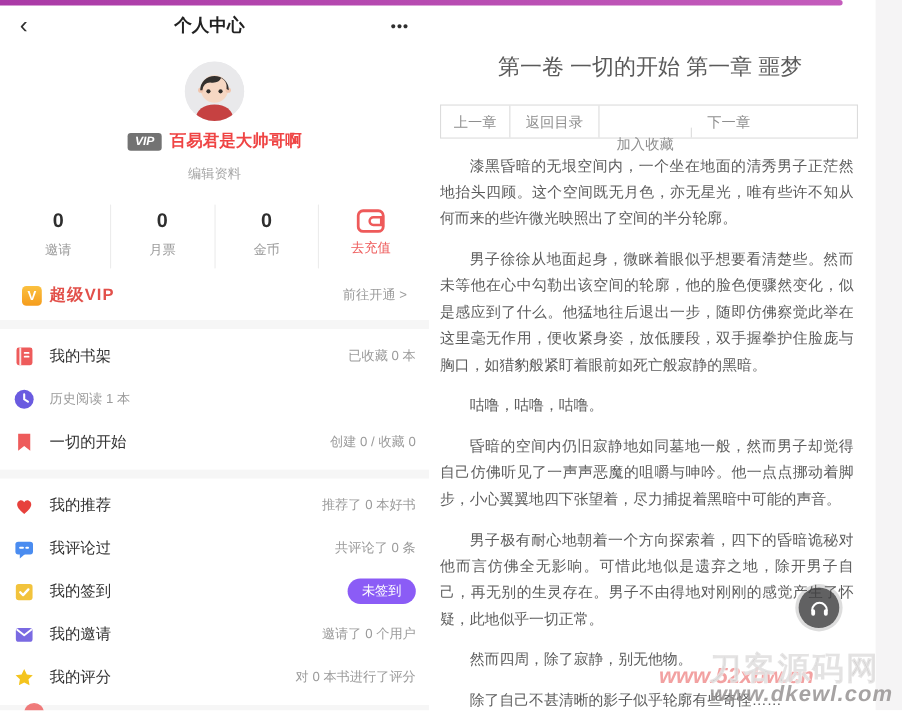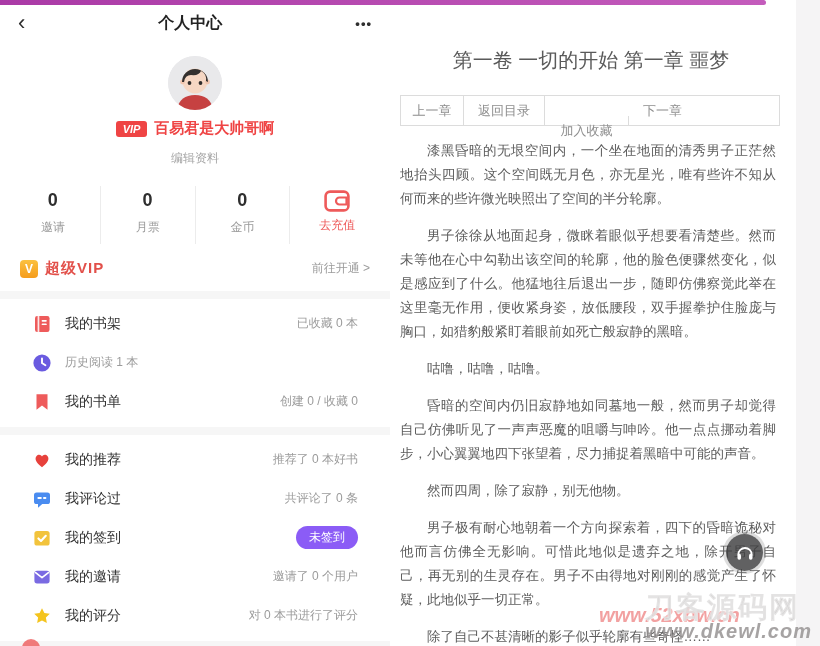--- a/index.html
+++ b/index.html
@@ -13,21 +13,21 @@
 
   
   .profile { position:absolute; left:0; top:5px; width:390px; }
   .p-header { display:flex; align-items:center; justify-content:space-between; height:36px; padding:0 18px; }
   .back { font-size:22px; color:#2f2f2f; line-height:1; cursor:pointer; }
   .p-title { font-size:16px; font-weight:bold; color:#222; }
   .more { font-size:13px; font-weight:bold; color:#2f2f2f; letter-spacing:1px; cursor:pointer; }
 
   .avatar { width:54px; height:54px; border-radius:50%; margin:15px auto 9px; overflow:hidden; background:#e9e9eb; }
   .name-row { display:flex; align-items:center; justify-content:center; gap:7px; }
-  .vip-badge { background:#ef4444; color:#fff; font-weight:bold; font-style:italic;
+  .vip-badge { background:#737373; color:#fff; font-weight:bold; font-style:italic;
     font-size:11px; padding:2px 7px; border-radius:3px; }
   .u-name { font-size:15px; font-weight:bold; color:#ef4444; }
   .edit { text-align:center; font-size:12px; color:#a5a5a5; margin-top:12px; cursor:pointer; }
 
   .stats { display:flex; margin-top:19px; padding:0 6px; }
   .stat { flex:1; text-align:center; border-right:1px solid #ececec; padding:4px 0 8px; cursor:pointer; }
   .stat:last-child { border-right:none; }
   .stat-v { font-size:18px; font-weight:bold; color:#2e2e2e; }
   .stat-l { font-size:12px; color:#9b9b9b; margin-top:8px; }
   .recharge .stat-l { color:#ee5a5a; margin-top:5px; }
@@ -36,21 +36,21 @@
   .vip-row { display:flex; align-items:center; justify-content:space-between; padding:15px 20px 13px; cursor:pointer; }
   .vip-left { display:flex; align-items:center; gap:7px; }
   .vip-ico { width:18px; height:18px; border-radius:4px; background:linear-gradient(#fbc140,#f59c1c);
     color:#fff; font-size:12px; font-weight:bold; display:flex; align-items:center; justify-content:center; }
   .vip-txt { font-size:15px; font-weight:bold; color:#e2504a; letter-spacing:1px; }
   .vip-open { font-size:12px; color:#9b9b9b; }
 
   .band { height:8px; background:#f6f6f6; }
 
   .mgroup { padding:5px 0 6px; }
-  .mrow { display:flex; align-items:center; height:39px; padding:0 32px; cursor:pointer; }
+  .mrow { display:flex; align-items:center; height:39px; padding:0 12px; cursor:pointer; }
   .micon { width:20px; height:20px; margin-right:13px; flex:none; display:flex; align-items:center; justify-content:center; }
   .mlabel { font-size:14px; color:#333; flex:1; }
   .mnote { font-size:12px; color:#9b9b9b; }
   .mbadge { background:#8b5cf6; color:#fff; font-size:12px; padding:3px 13px; border-radius:12px; }
   .partial-icon { position:absolute; left:22px; top:639px; width:18px; height:18px; border-radius:50%; background:#ee5b5b; opacity:.8; }
 
   
   .reader { position:absolute; left:388px; top:5px; width:406px; }
   .ch-title { text-align:center; font-size:20px; color:#5a5a5a; margin-top:42px; }
   .ch-nav { display:flex; border:1px solid #dcdcdc; margin:21px 14px 0 12px; height:31px; line-height:29px;
@@ -161,21 +161,21 @@
           </svg>
         </span>
         <span class="mnote">历史阅读 1 本</span>
       </div>
       <div class="mrow">
         <span class="micon">
           <svg viewBox="0 0 20 20" width="20" height="20">
             <path d="M4.5 2.3 h11 v15.5 l-5.5 -4.4 l-5.5 4.4 z" fill="#ee5b5b"></path>
           </svg>
         </span>
-        <span class="mlabel">我的书单</span>
+        <span class="mlabel">一切的开始</span>
         <span class="mnote">创建 0 / 收藏 0</span>
       </div>
     </div>
 
     <div class="band"></div>
 
     <div class="mgroup">
       <div class="mrow">
         <span class="micon">
           <svg viewBox="0 0 20 20" width="20" height="20">
@@ -239,22 +239,22 @@
       <div class="cell c1">上一章</div>
       <div class="cell c2">返回目录</div>
       <div class="cell c3">加入收藏</div>
       <div class="cell c4">下一章</div>
     </div>
     <div class="content">
       <p>漆黑昏暗的无垠空间内，一个坐在地面的清秀男子正茫然地抬头四顾。这个空间既无月色，亦无星光，唯有些许不知从何而来的些许微光映照出了空间的半分轮廓。</p>
       <p>男子徐徐从地面起身，微眯着眼似乎想要看清楚些。然而未等他在心中勾勒出该空间的轮廓，他的脸色便骤然变化，似是感应到了什么。他猛地往后退出一步，随即仿佛察觉此举在这里毫无作用，便收紧身姿，放低腰段，双手握拳护住脸庞与胸口，如猎豹般紧盯着眼前如死亡般寂静的黑暗。</p>
       <p>咕噜，咕噜，咕噜。</p>
       <p>昏暗的空间内仍旧寂静地如同墓地一般，然而男子却觉得自己仿佛听见了一声声恶魔的咀嚼与呻吟。他一点点挪动着脚步，小心翼翼地四下张望着，尽力捕捉着黑暗中可能的声音。</p>
+      <p>男子极有耐心地朝着一个方向探索着，四下的昏暗诡秘对他而言仿佛全无影响。可惜此地似是遗弃之地，除开男子自己，再无别的生灵存在。男子不由得地对刚刚的感觉产生了怀疑，此地似乎一切正常。</p>
       <p>然而四周，除了寂静，别无他物。</p>
-      <p>男子极有耐心地朝着一个方向探索着，四下的昏暗诡秘对他而言仿佛全无影响。可惜此地似是遗弃之地，除开男子自己，再无别的生灵存在。男子不由得地对刚刚的感觉产生了怀疑，此地似乎一切正常。</p>
       <p>除了自己不甚清晰的影子似乎轮廓有些奇怪……</p>
 
     </div>
   </div>
 
   <div class="listen-btn">
     <svg viewBox="0 0 24 24" width="20" height="20">
       <path d="M4 14a8 8 0 0 1 16 0" stroke="#fff" stroke-width="2.2" fill="none" stroke-linecap="round"></path>
       <rect x="3" y="13" width="4.2" height="7" rx="2" fill="#fff"></rect>
       <rect x="16.8" y="13" width="4.2" height="7" rx="2" fill="#fff"></rect>

